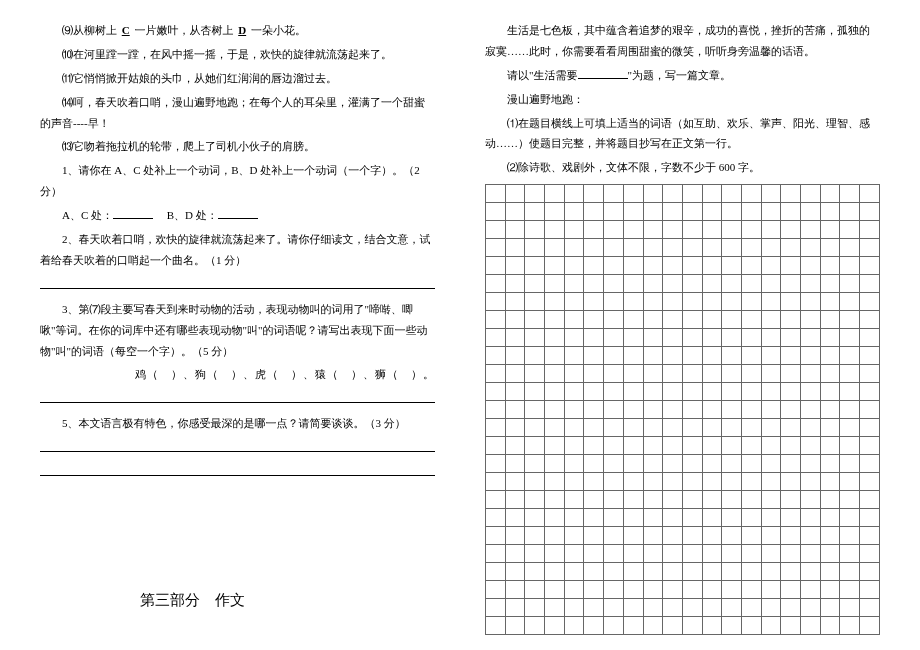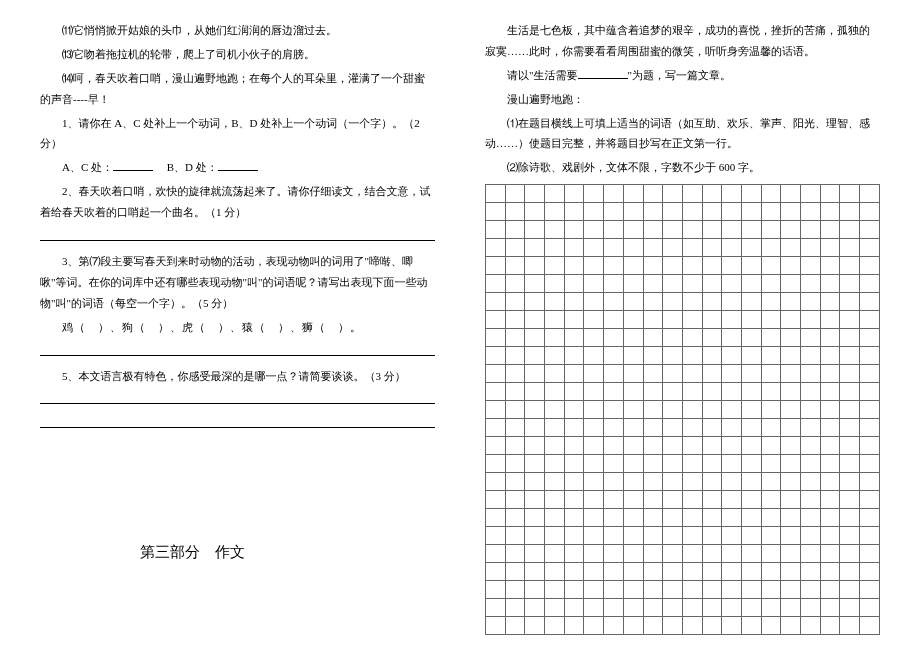--- a/index.html
+++ b/index.html
@@ -16,42 +16,50 @@
   .col {
     flex: 1;
     padding: 0 10px;
   }
   .col-left { padding-right: 25px; }
   .col-right { padding-left: 25px; }
   p { line-height: 1.9; margin-bottom: 3px; }
   .indent { text-indent: 2em; }
   .uline { text-decoration: underline; font-weight: bold; padding: 0 2px; }
   .blank-line { border-bottom: 1px solid #000; display: block; height: 14px; margin: 4px 0 10px 0; }
-  .paren { letter-spacing: 1px; }
+  .paren { letter-spacing: 1px; text-align: right; }
   .section-title { font-size: 15px; margin-top: 110px; text-align: left; padding-left: 100px; }
   .grid {
     margin-top: 6px;
     border-collapse: collapse;
     width: 100%;
   }
   .grid td {
     border: 1px solid #666;
     width: 5%;
     height: 18px;
   }
   .fill { display:inline-block; border-bottom:1px solid #000; min-width:40px; }
   .fill-short { display:inline-block; border-bottom:1px solid #000; min-width:50px; }
 </style>
 </head>
 <body>
 
 <div class="col col-left">
+  <p class="indent">
+    <span>⑼从柳树上</span>
+    <span class="uline">C</span>
+    <span>一片嫩叶，从杏树上</span>
+    <span class="uline">D</span>
+    <span>一朵小花。</span>
+  </p>
+  <p class="indent">⑽在河里蹚一蹚，在风中摇一摇，于是，欢快的旋律就流荡起来了。</p>
   <p class="indent">⑾它悄悄掀开姑娘的头巾，从她们红润润的唇边溜过去。</p>
+  <p class="indent">⒁呵，春天吹着口哨，漫山遍野地跑；在每个人的耳朵里，灌满了一个甜蜜的声音----早！</p>
   <p class="indent">⒀它吻着拖拉机的轮带，爬上了司机小伙子的肩膀。</p>
-  <p class="indent">⒁呵，春天吹着口哨，漫山遍野地跑；在每个人的耳朵里，灌满了一个甜蜜的声音----早！</p>
 
   <p class="indent">1、请你在 A、C 处补上一个动词，B、D 处补上一个动词（一个字）。（2 分）</p>
   <p class="indent">
     <span>A、C 处：</span><span class="fill"></span>
     　<span>B、D 处：</span><span class="fill"></span>
   </p>
 
   <p class="indent">2、春天吹着口哨，欢快的旋律就流荡起来了。请你仔细读文，结合文意，试着给春天吹着的口哨起一个曲名。（1 分）</p>
   <span class="blank-line"></span>
 

